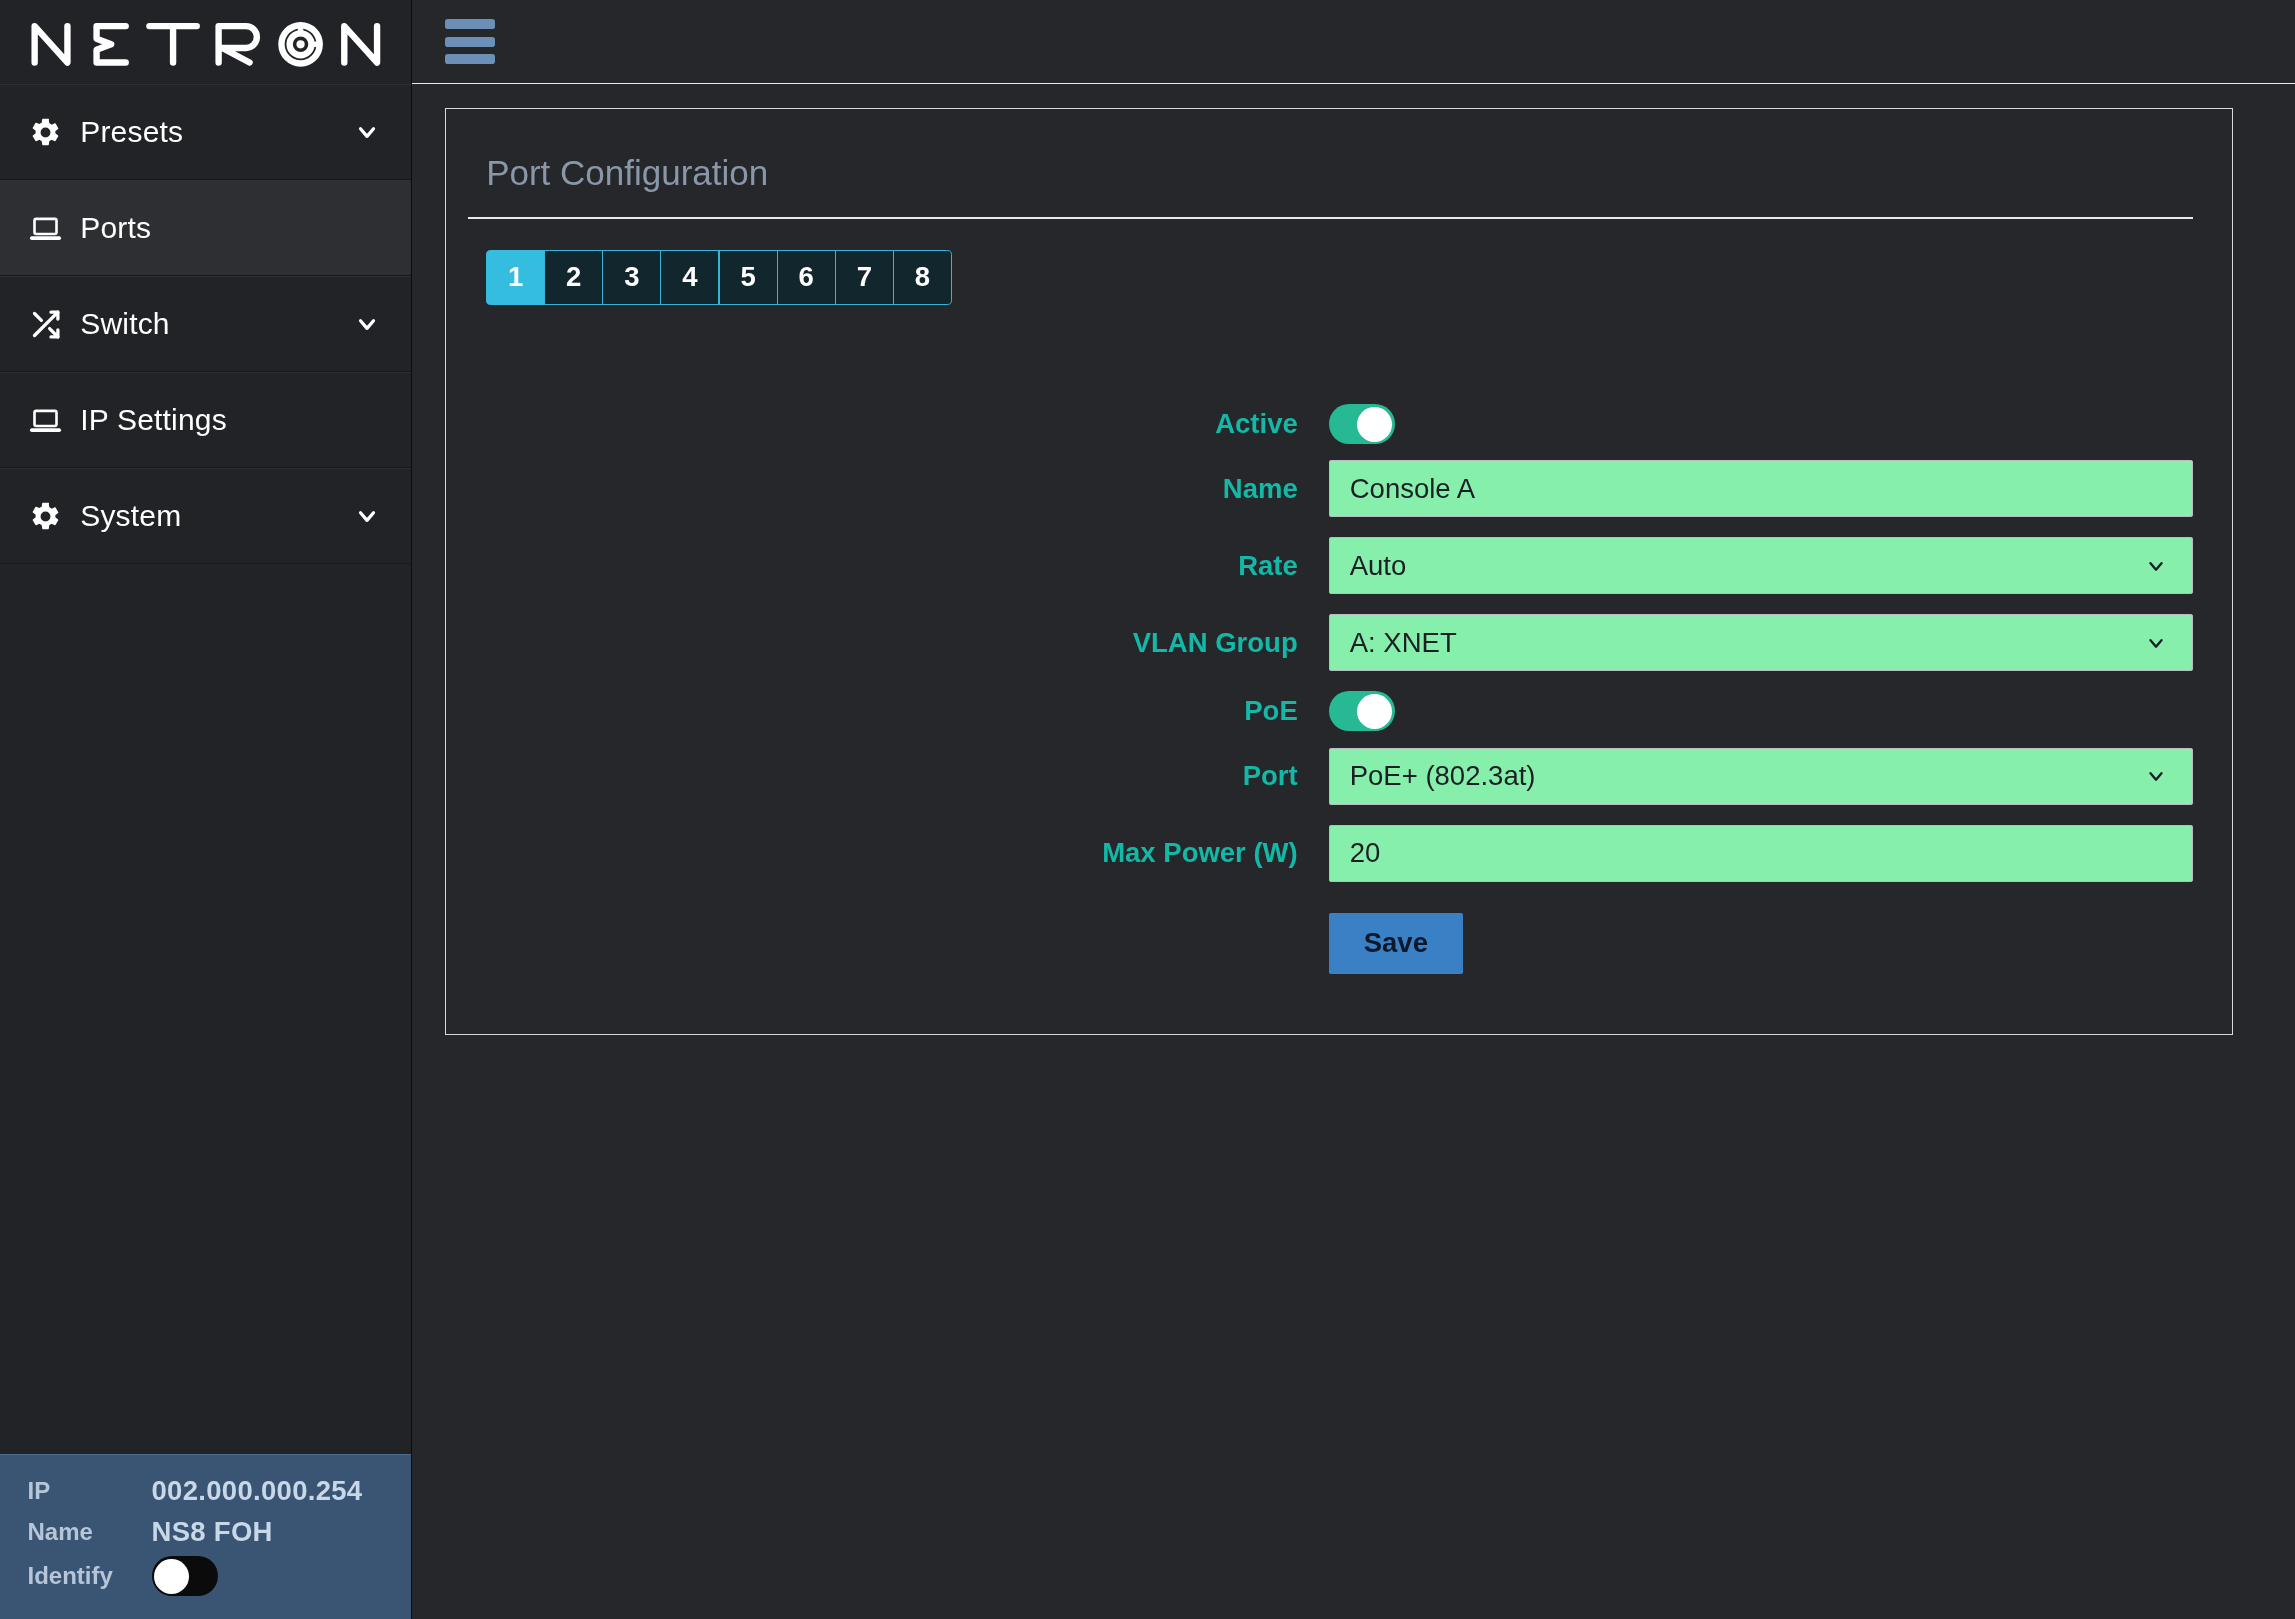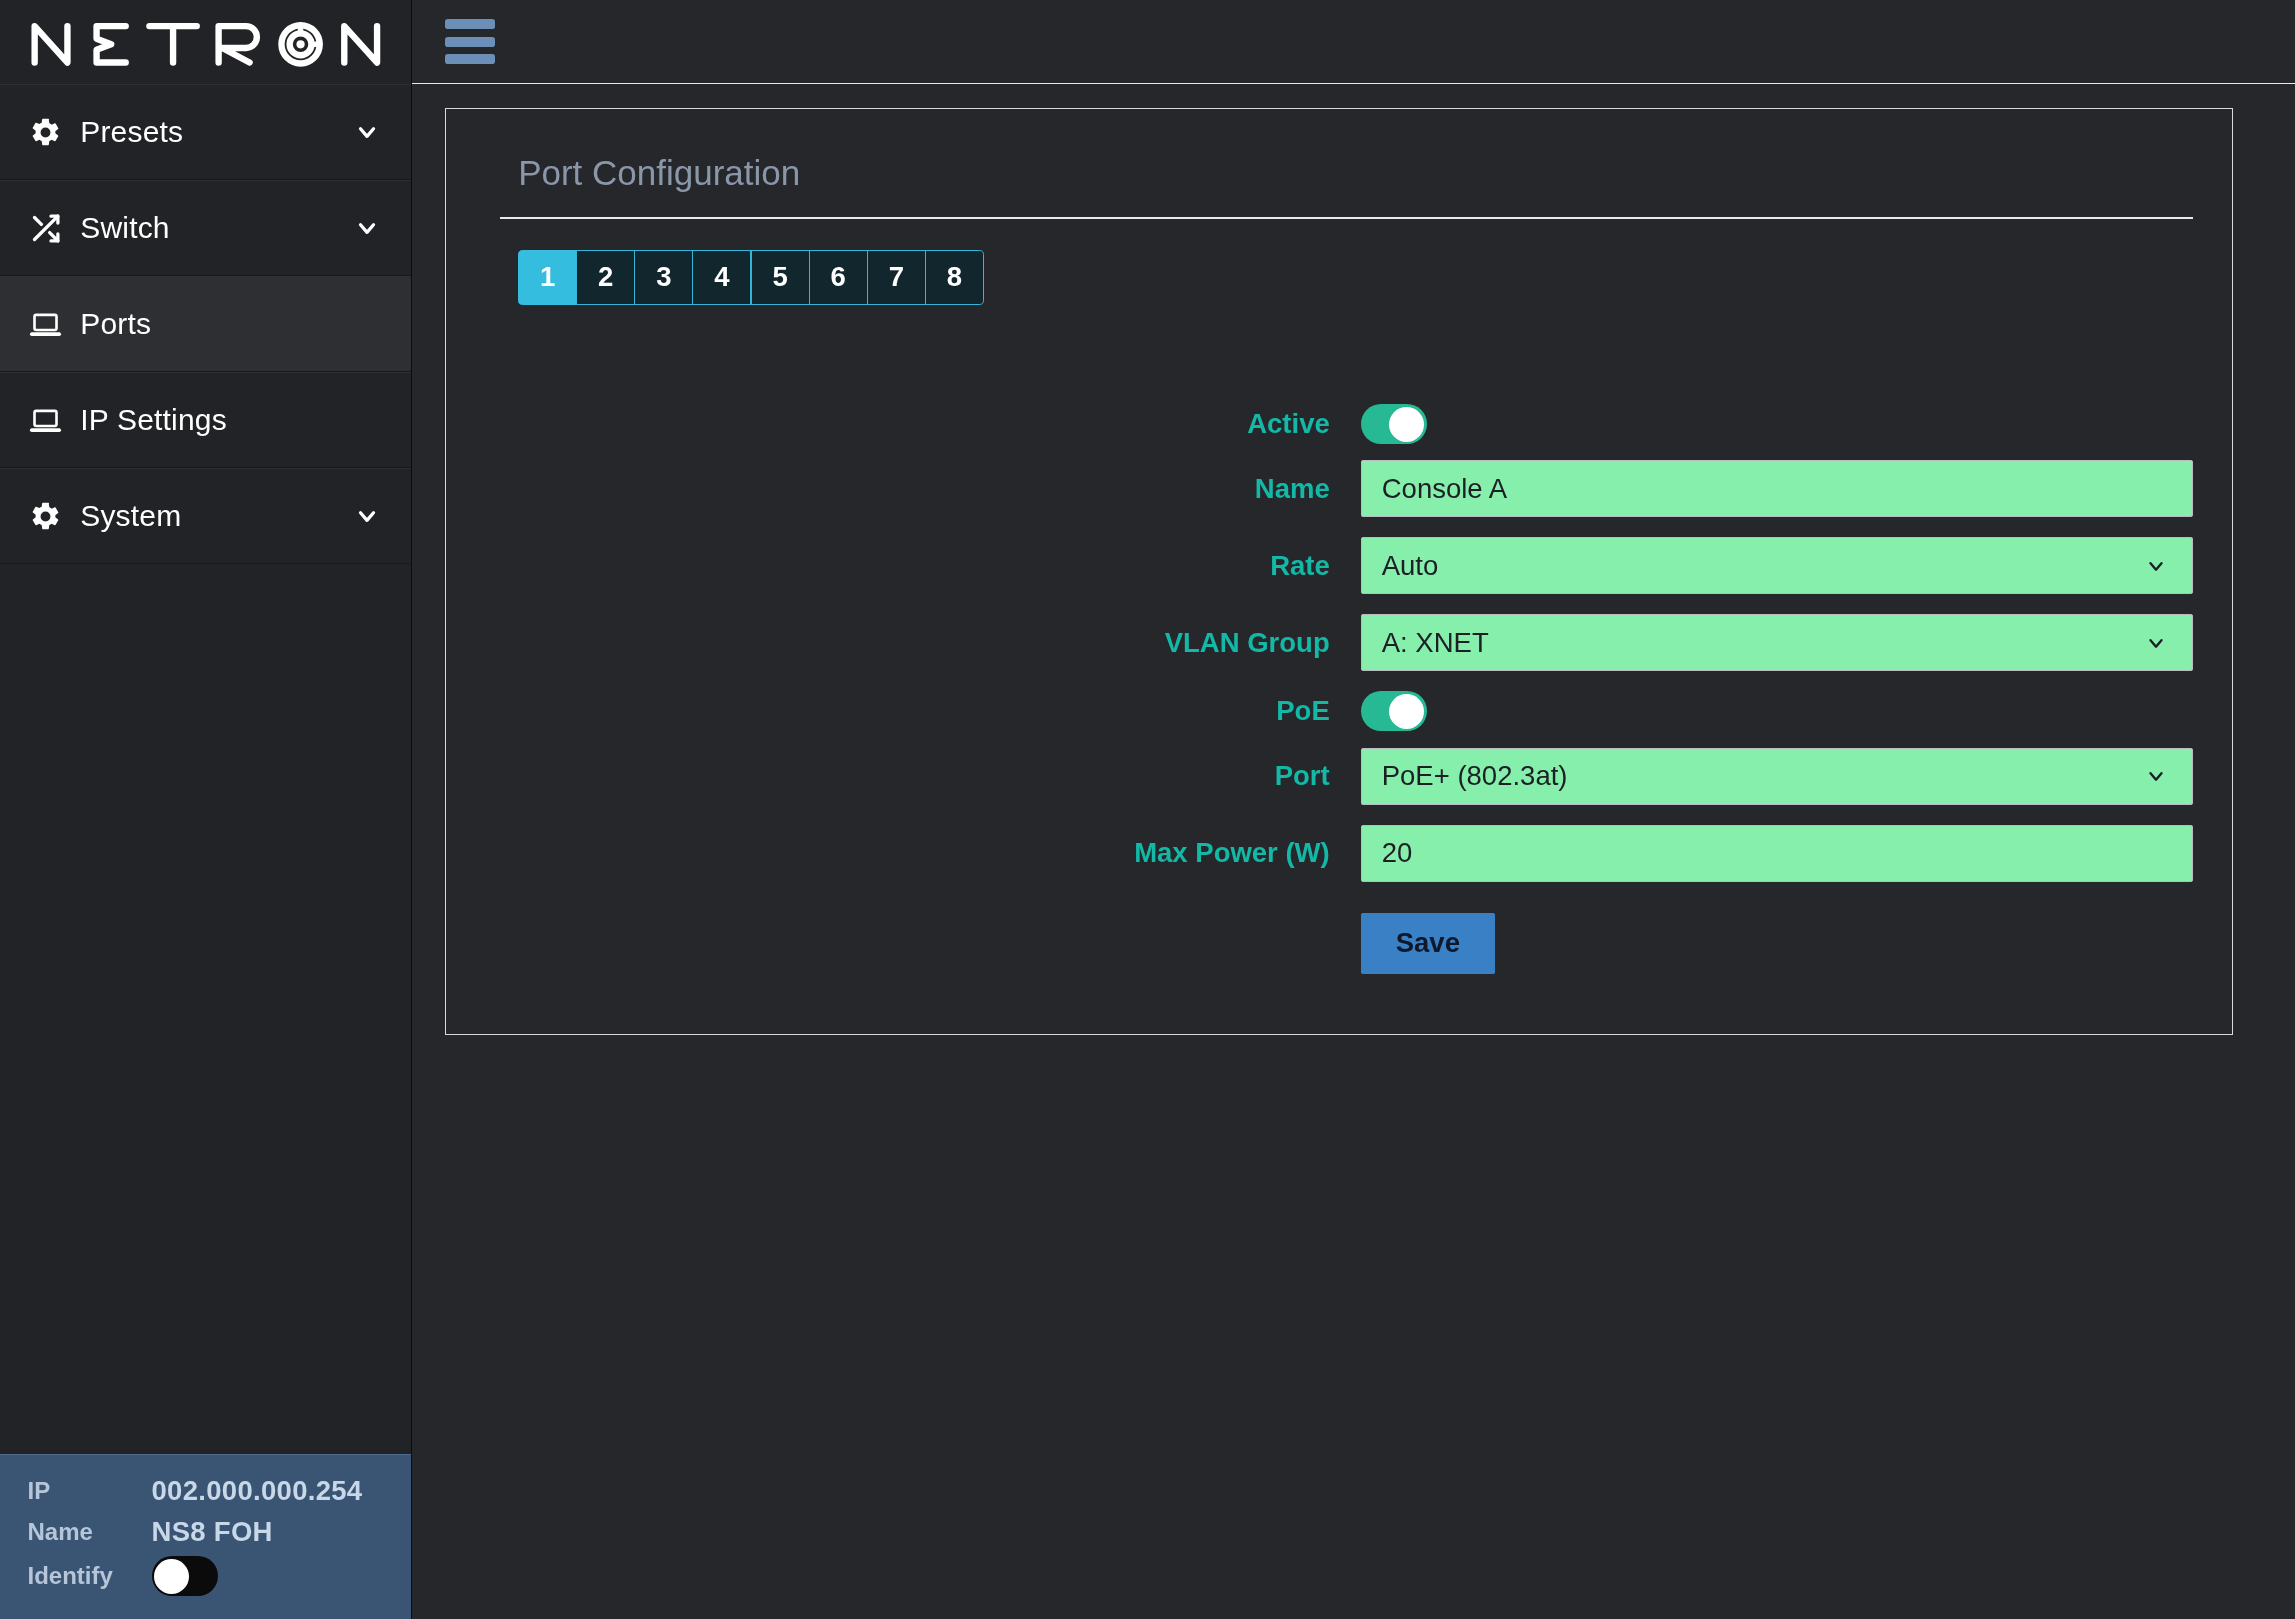--- a/index.html
+++ b/index.html
@@ -92,21 +92,21 @@
   .hamburger span {
     display: block; height: 10px; width: 50px;
     background: #6c8fb8; border-radius: 2.8px;
   }
 
   .content { flex: 1 1 auto; padding: 24px 92px 0 33px; overflow: hidden; }
 
   .card {
     border: 1.8px solid #d8dade;
     background: #25272b;
-    padding: 31px 39px 39px 54px;
+    padding: 31px 39px 39px 22px;
     width: 1788px;
     min-height: 927px;
   }
   .card-title {
     font-size: 35px; color: #8a97a8; font-weight: 400;
     padding: 13px 0 24px 18.4px;
   }
   .card-divider { height: 1.8px; background: #e8eaec; margin-bottom: 31px; }
 
   .port-tabs { display: flex; padding-left: 18.4px; }
@@ -194,46 +194,46 @@
           </svg>
         </span>
         <span class="nav-label">Presets</span>
         <span class="nav-chevron">
           <svg width="26" height="26" viewBox="0 0 24 24" fill="none" stroke="#ffffff" stroke-width="3" stroke-linecap="round" stroke-linejoin="round">
               <polyline points="6 9 12 16 18 9"></polyline>
             </svg>
         </span>
       </div>
 
+      <div class="nav-item active">
+        <span class="nav-icon">
+          <svg width="33" height="33" viewBox="0 0 24 24" fill="none" stroke="#ffffff" stroke-width="1.9">
+            <rect x="4" y="5" width="16" height="11" rx="1.2"></rect>
+            <path d="M2 19h20" stroke-width="2.6" stroke-linecap="round"></path>
+          </svg>
+        </span>
+        <span class="nav-label">Ports</span>
+      </div>
+
       <div class="nav-item">
         <span class="nav-icon">
           <svg width="33" height="33" viewBox="0 0 24 24" fill="none" stroke="#ffffff" stroke-width="2.4" stroke-linecap="round" stroke-linejoin="round">
             <path d="M16 3h5v5"></path>
               <path d="M4 20 21 3"></path>
             <path d="M21 16v5h-5"></path>
               <path d="M15 15l6 6"></path>
             <path d="M4 4l5 5"></path>
           </svg>
         </span>
         <span class="nav-label">Switch</span>
         <span class="nav-chevron">
           <svg width="26" height="26" viewBox="0 0 24 24" fill="none" stroke="#ffffff" stroke-width="3" stroke-linecap="round" stroke-linejoin="round">
               <polyline points="6 9 12 16 18 9"></polyline>
             </svg>
         </span>
-      </div>
-
-      <div class="nav-item active">
-        <span class="nav-icon">
-          <svg width="33" height="33" viewBox="0 0 24 24" fill="none" stroke="#ffffff" stroke-width="1.9">
-            <rect x="4" y="5" width="16" height="11" rx="1.2"></rect>
-            <path d="M2 19h20" stroke-width="2.6" stroke-linecap="round"></path>
-          </svg>
-        </span>
-        <span class="nav-label">Ports</span>
       </div>
 
       <div class="nav-item">
         <span class="nav-icon">
           <svg width="33" height="33" viewBox="0 0 24 24" fill="none" stroke="#ffffff" stroke-width="1.9">
             <rect x="4" y="5" width="16" height="11" rx="1.2"></rect>
             <path d="M2 19h20" stroke-width="2.6" stroke-linecap="round"></path>
           </svg>
         </span>
         <span class="nav-label">IP Settings</span>

